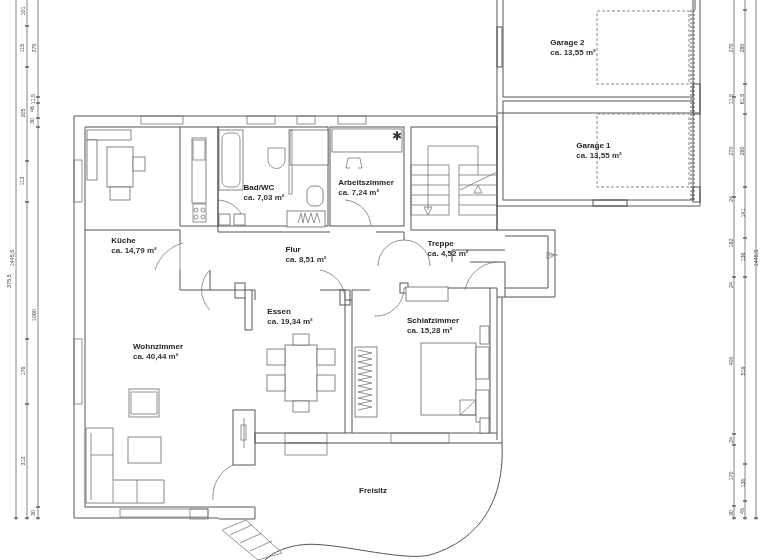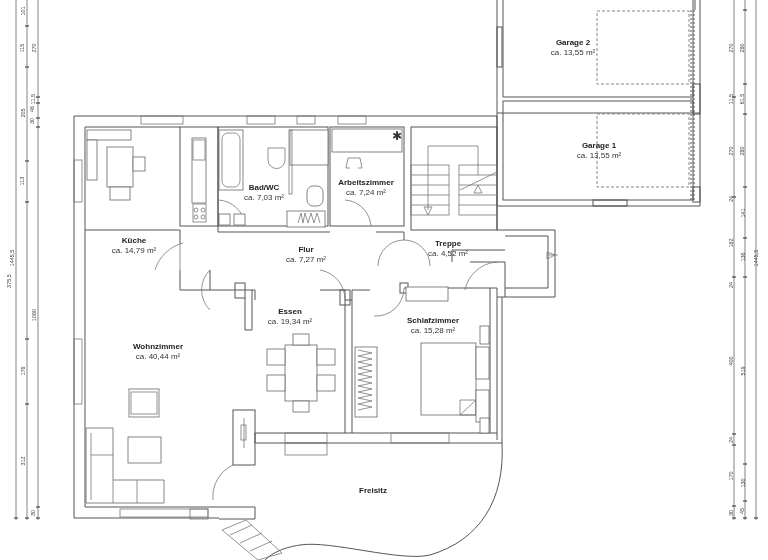--- a/index.html
+++ b/index.html
@@ -4,23 +4,23 @@
   <style>
     html, body { margin: 0; padding: 0; background: #ffffff; }
     body { width: 768px; height: 560px; overflow: hidden; position: relative; font-family: "Liberation Sans", sans-serif; }
     #plan { position: absolute; left: 0; top: 0; width: 768px; height: 560px; }
     .wall { fill: none; stroke: #555; stroke-width: 1; }
     .thin { fill: none; stroke: #777; stroke-width: 0.8; }
     .furn { fill: #fff; stroke: #666; stroke-width: 0.8; }
     .dash { fill: none; stroke: #888; stroke-width: 1; stroke-dasharray: 3 2; }
     .dim { stroke: #666; stroke-width: 0.8; fill: none; }
     .tick { stroke: #444; stroke-width: 1.2; }
-    .room-label { position: absolute; text-align: center; font-size: 8px; color: #222; line-height: 10px; white-space: nowrap; transform: translateX(-50%); }
+    .room-label { position: absolute; text-align: left; font-size: 8px; color: #222; line-height: 10px; white-space: nowrap; transform: translateX(-50%); }
     .room-label .name { font-weight: bold; display: block; }
-    .room-label .area { display: block; color: #333; }
+    .room-label .area { display: block; color: #333; font-weight: bold; }
     .dim-label { position: absolute; font-size: 5.5px; color: #444; transform-origin: center center; white-space: nowrap; }
   </style>
 </head>
 <body>
 
 <svg id="plan" viewBox="0 0 768 560" xmlns="http://www.w3.org/2000/svg">
 
   <g>
     <line class="dim" x1="16" y1="0" x2="16" y2="520"></line>
     <line class="dim" x1="27" y1="0" x2="27" y2="520"></line>
@@ -257,21 +257,21 @@
 <div class="room-label" style="left:366px;top:178px">
   <span class="name">Arbeitszimmer</span>
   <span class="area">ca. 7,24 m²</span>
 </div>
 <div class="room-label" style="left:134px;top:236px">
   <span class="name">Küche</span>
   <span class="area">ca. 14,79 m²</span>
 </div>
 <div class="room-label" style="left:306px;top:245px">
   <span class="name">Flur</span>
-  <span class="area">ca. 7,27 m²</span>
+  <span class="area">ca. 8,51 m²</span>
 </div>
 <div class="room-label" style="left:448px;top:239px">
   <span class="name">Treppe</span>
   <span class="area">ca. 4,52 m²</span>
 </div>
 <div class="room-label" style="left:290px;top:307px">
   <span class="name">Essen</span>
   <span class="area">ca. 19,34 m²</span>
 </div>
 <div class="room-label" style="left:433px;top:316px">

